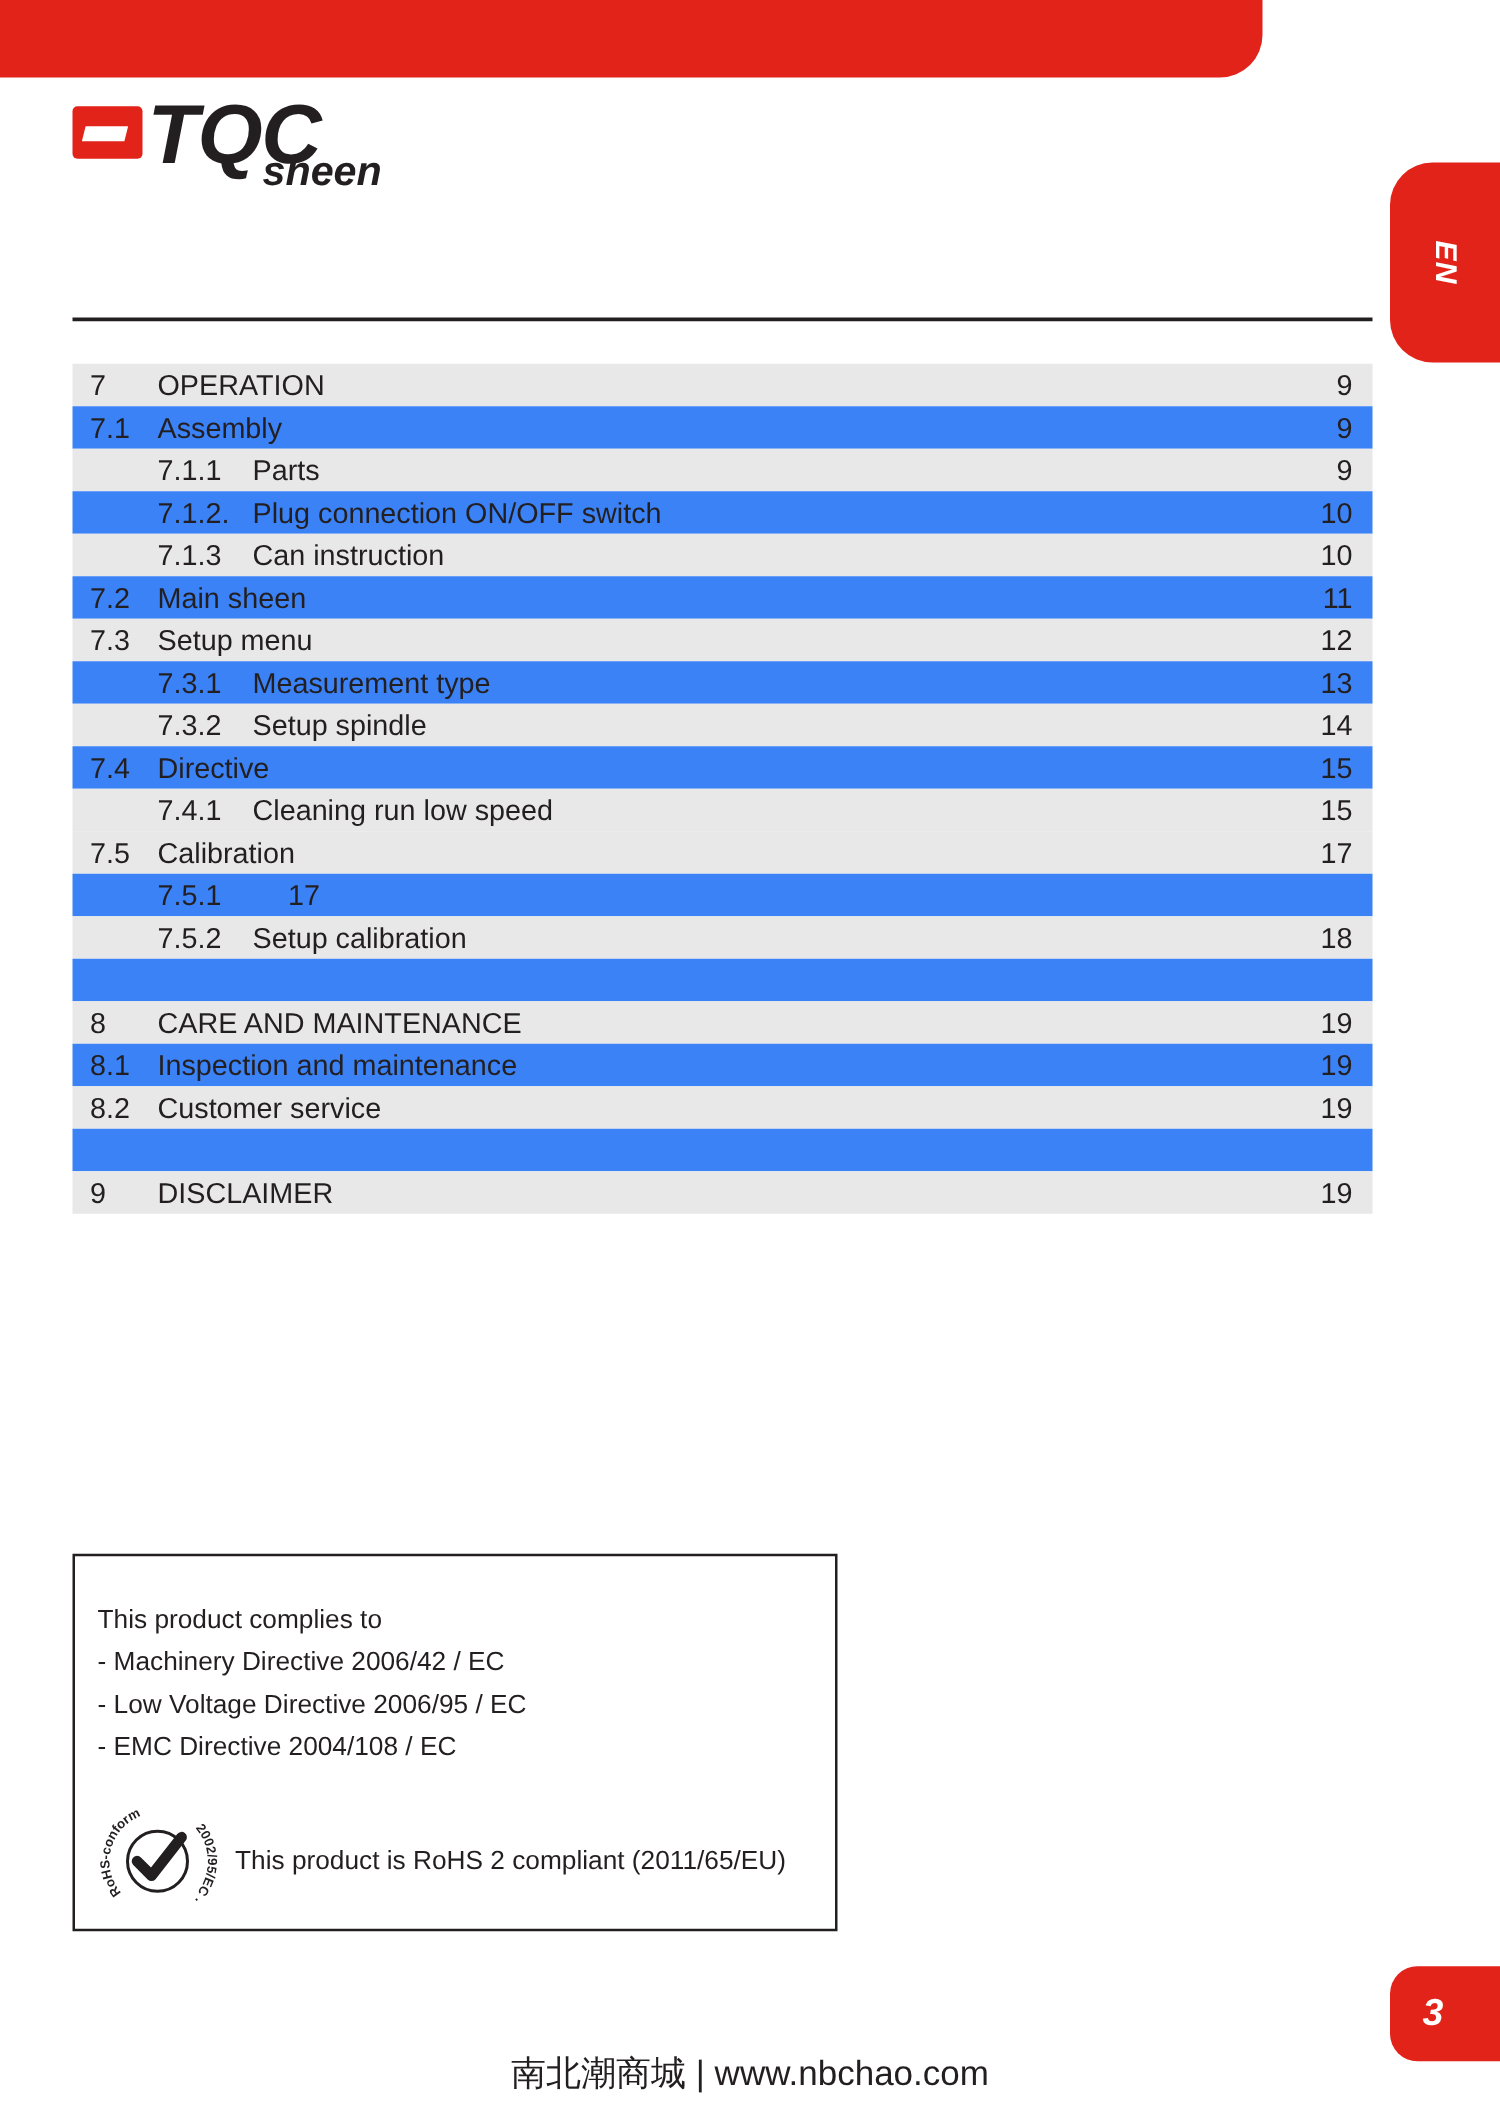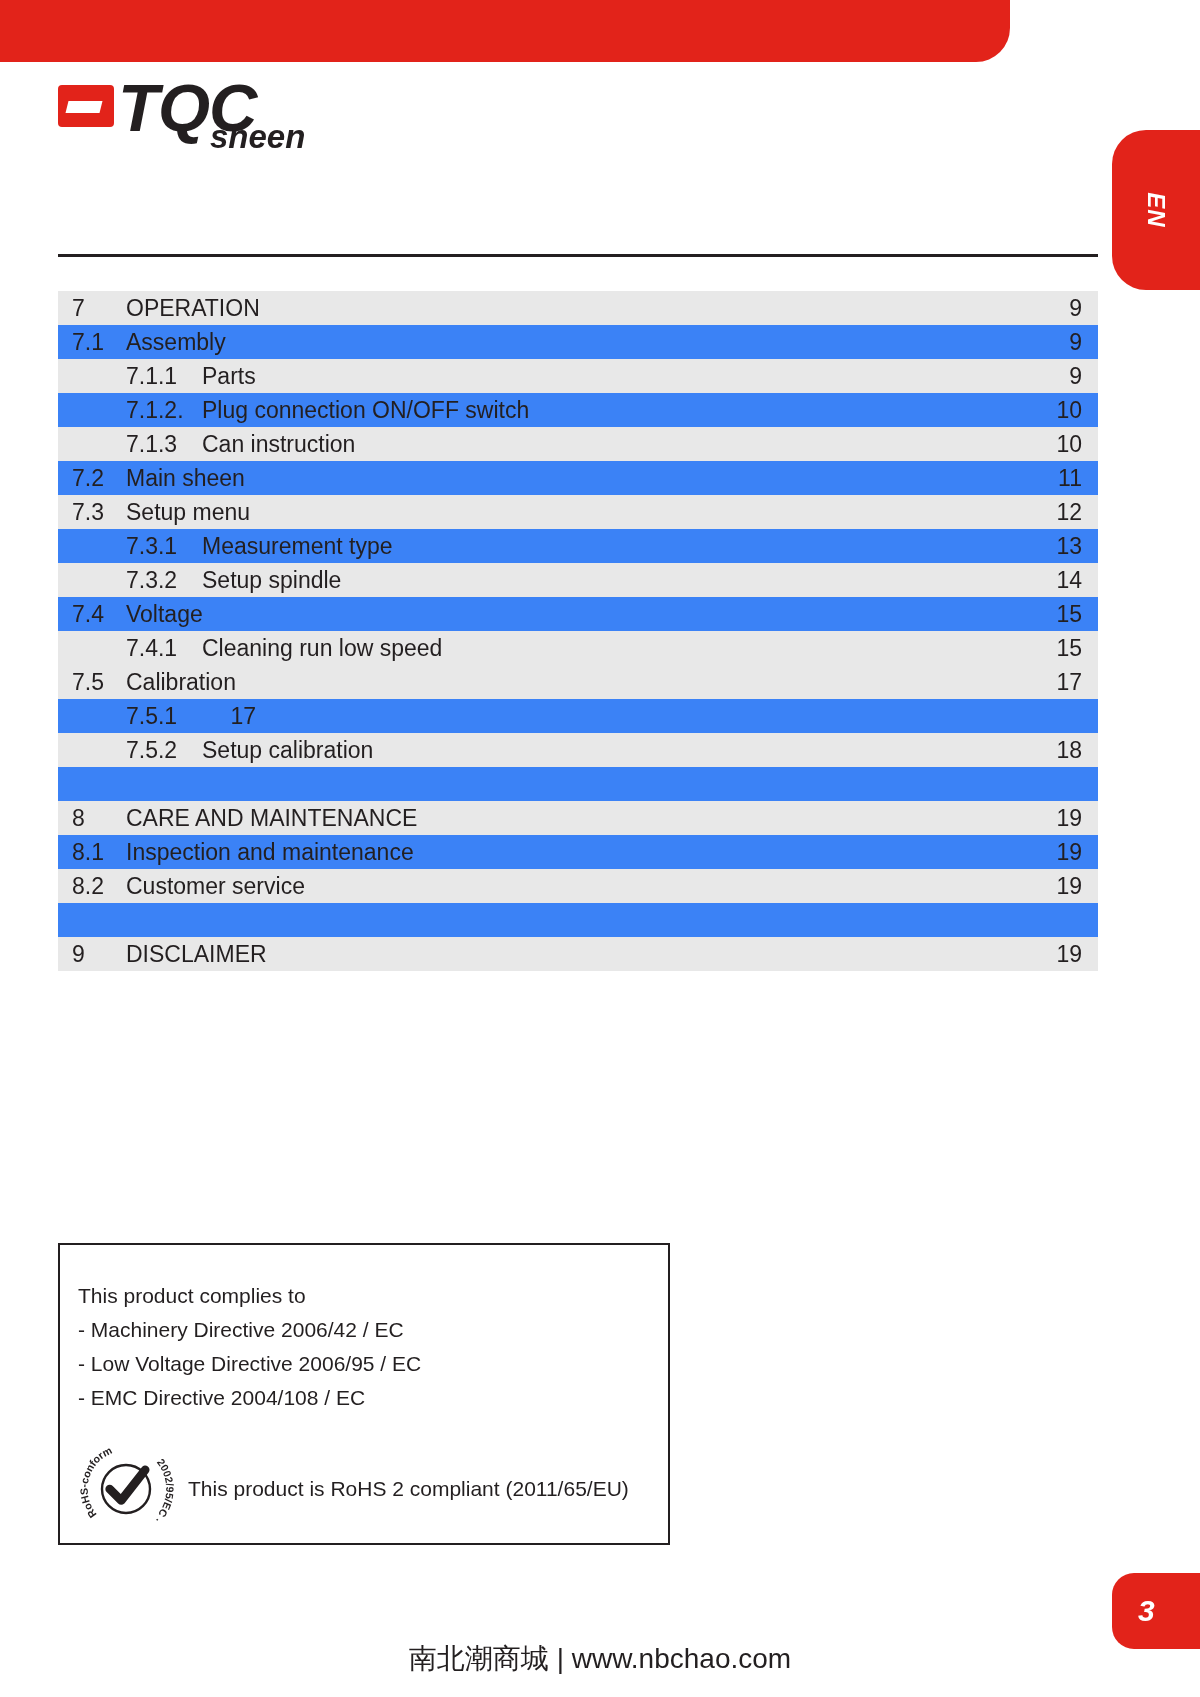--- a/index.html
+++ b/index.html
@@ -276,21 +276,21 @@
       <div class="toc-page">13</div>
     </div>
     <div class="toc-row shade-light">
       <div class="toc-sub-indent"></div>
       <div class="toc-subnum">7.3.2</div>
       <div class="toc-title">Setup spindle</div>
       <div class="toc-page">14</div>
     </div>
     <div class="toc-row shade-dark">
       <div class="toc-num">7.4</div>
-      <div class="toc-title">Voltage</div>
+      <div class="toc-title">Directive</div>
       <div class="toc-page">15</div>
     </div>
     <div class="toc-row shade-light">
       <div class="toc-sub-indent"></div>
       <div class="toc-subnum">7.4.1</div>
       <div class="toc-title">Cleaning run low speed</div>
       <div class="toc-page">15</div>
     </div>
     <div class="toc-row shade-light">
       <div class="toc-num">7.5</div>

